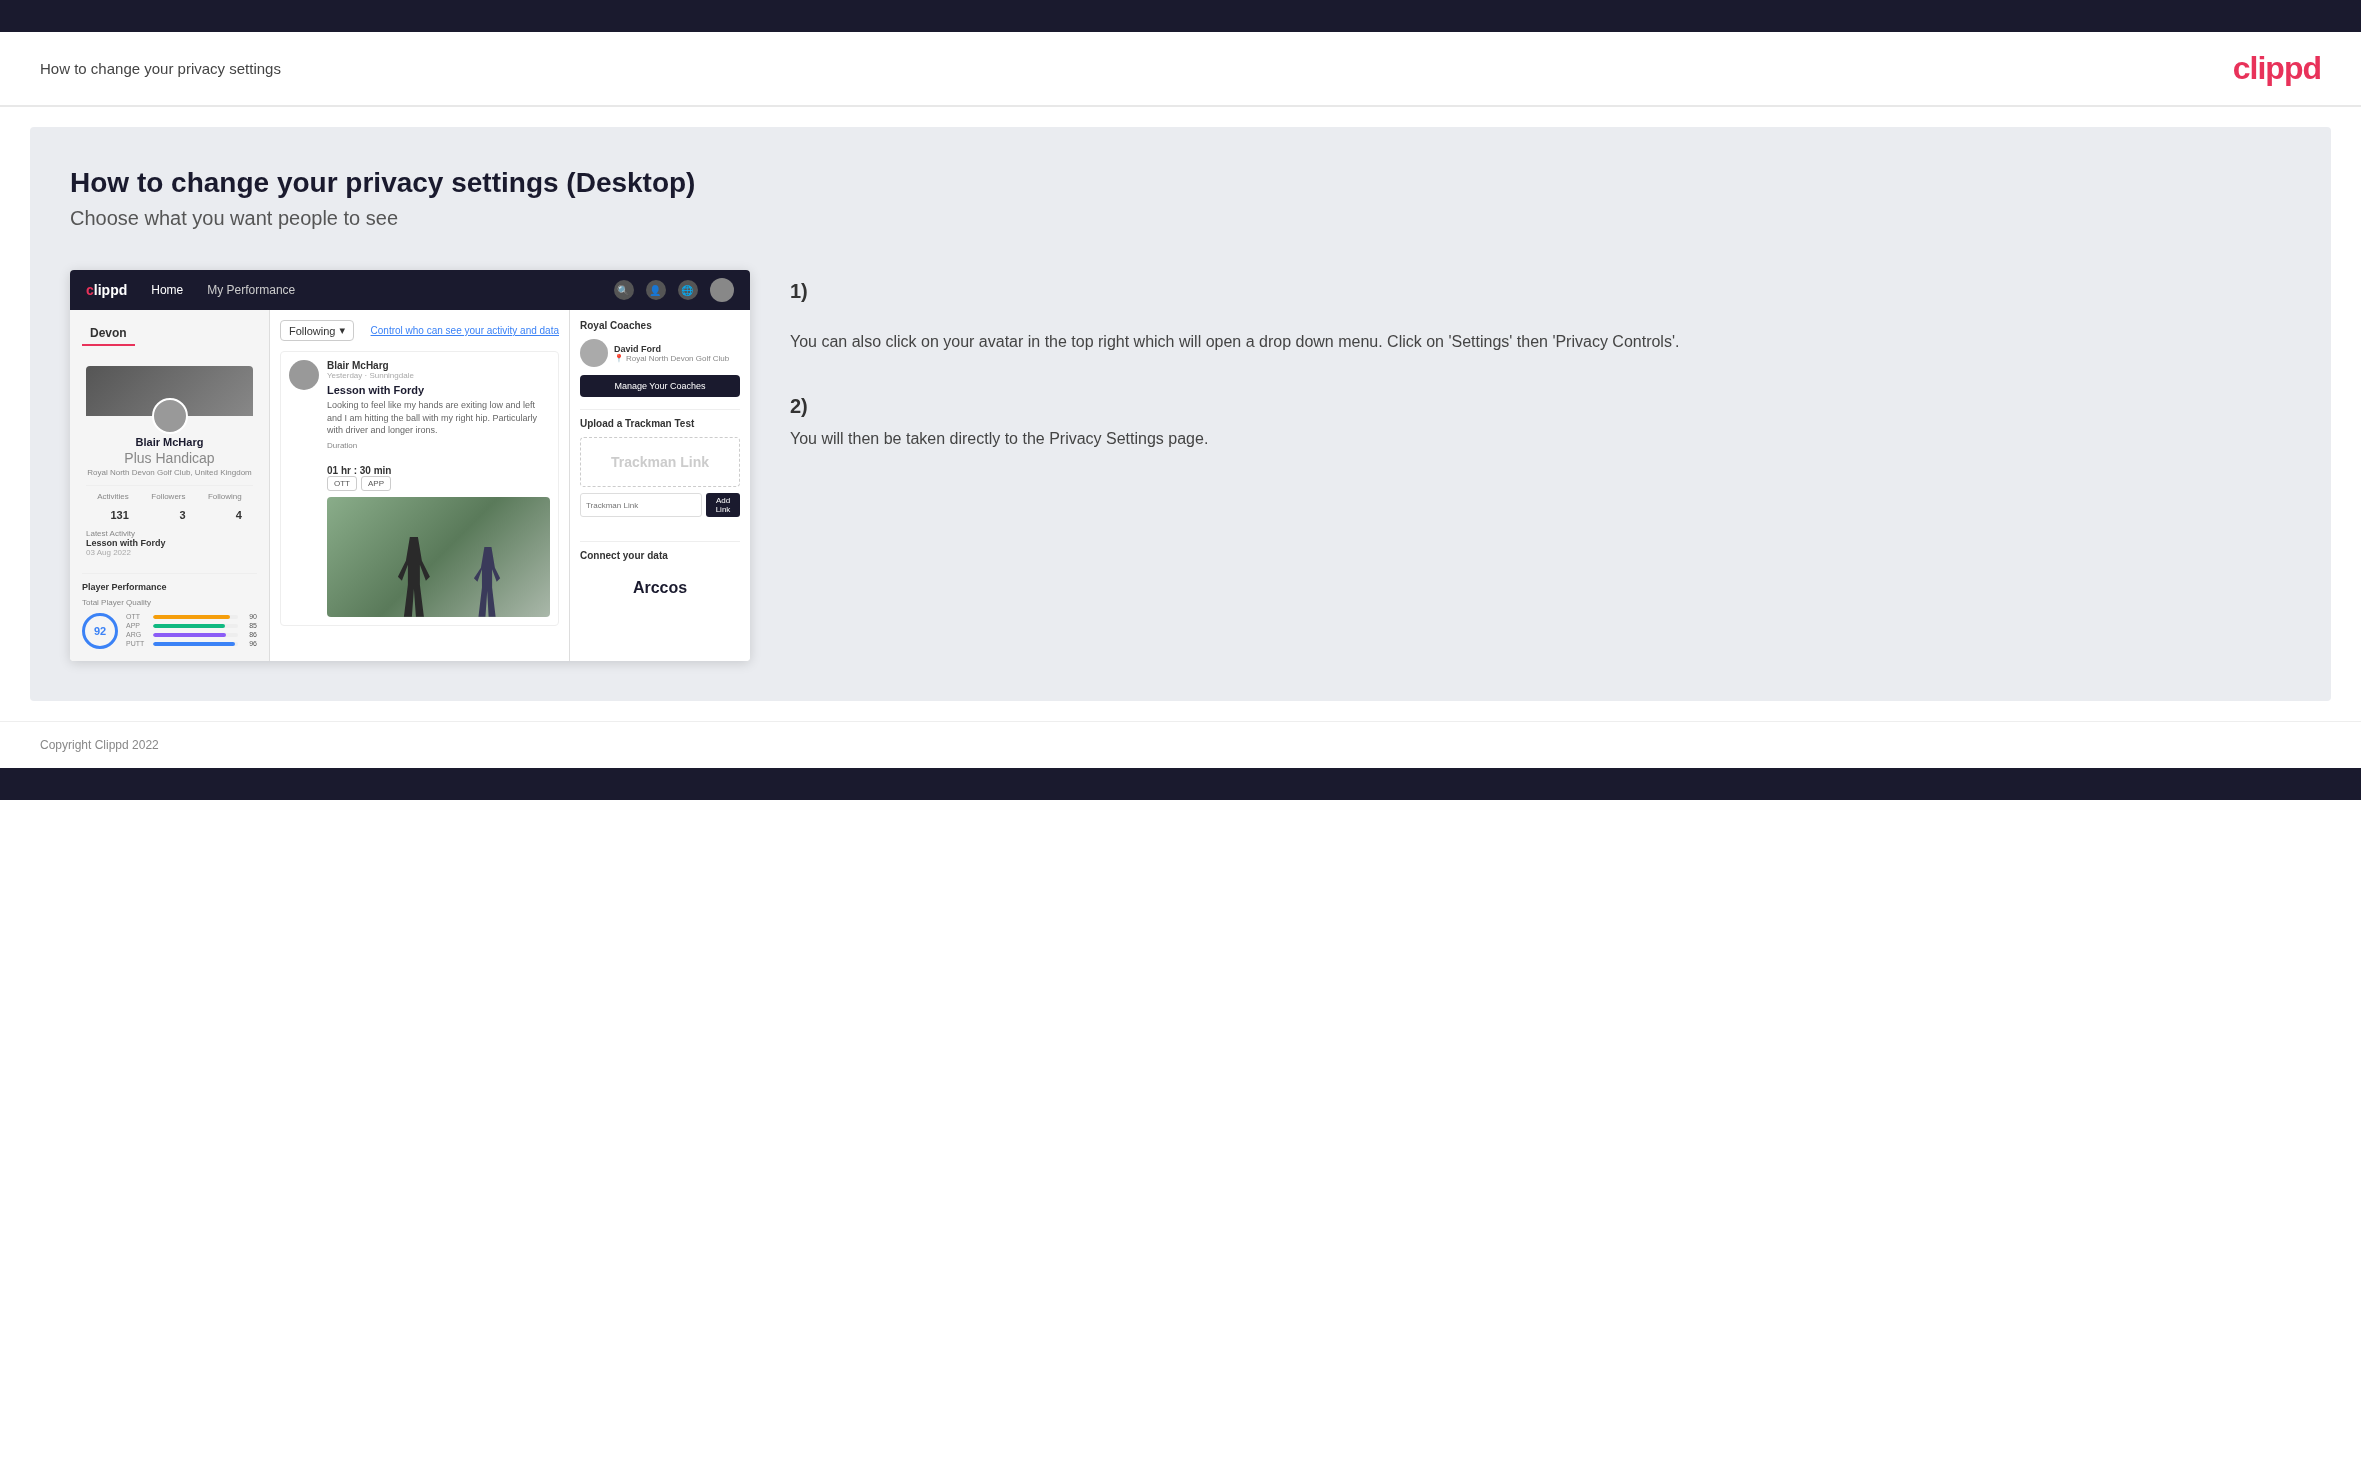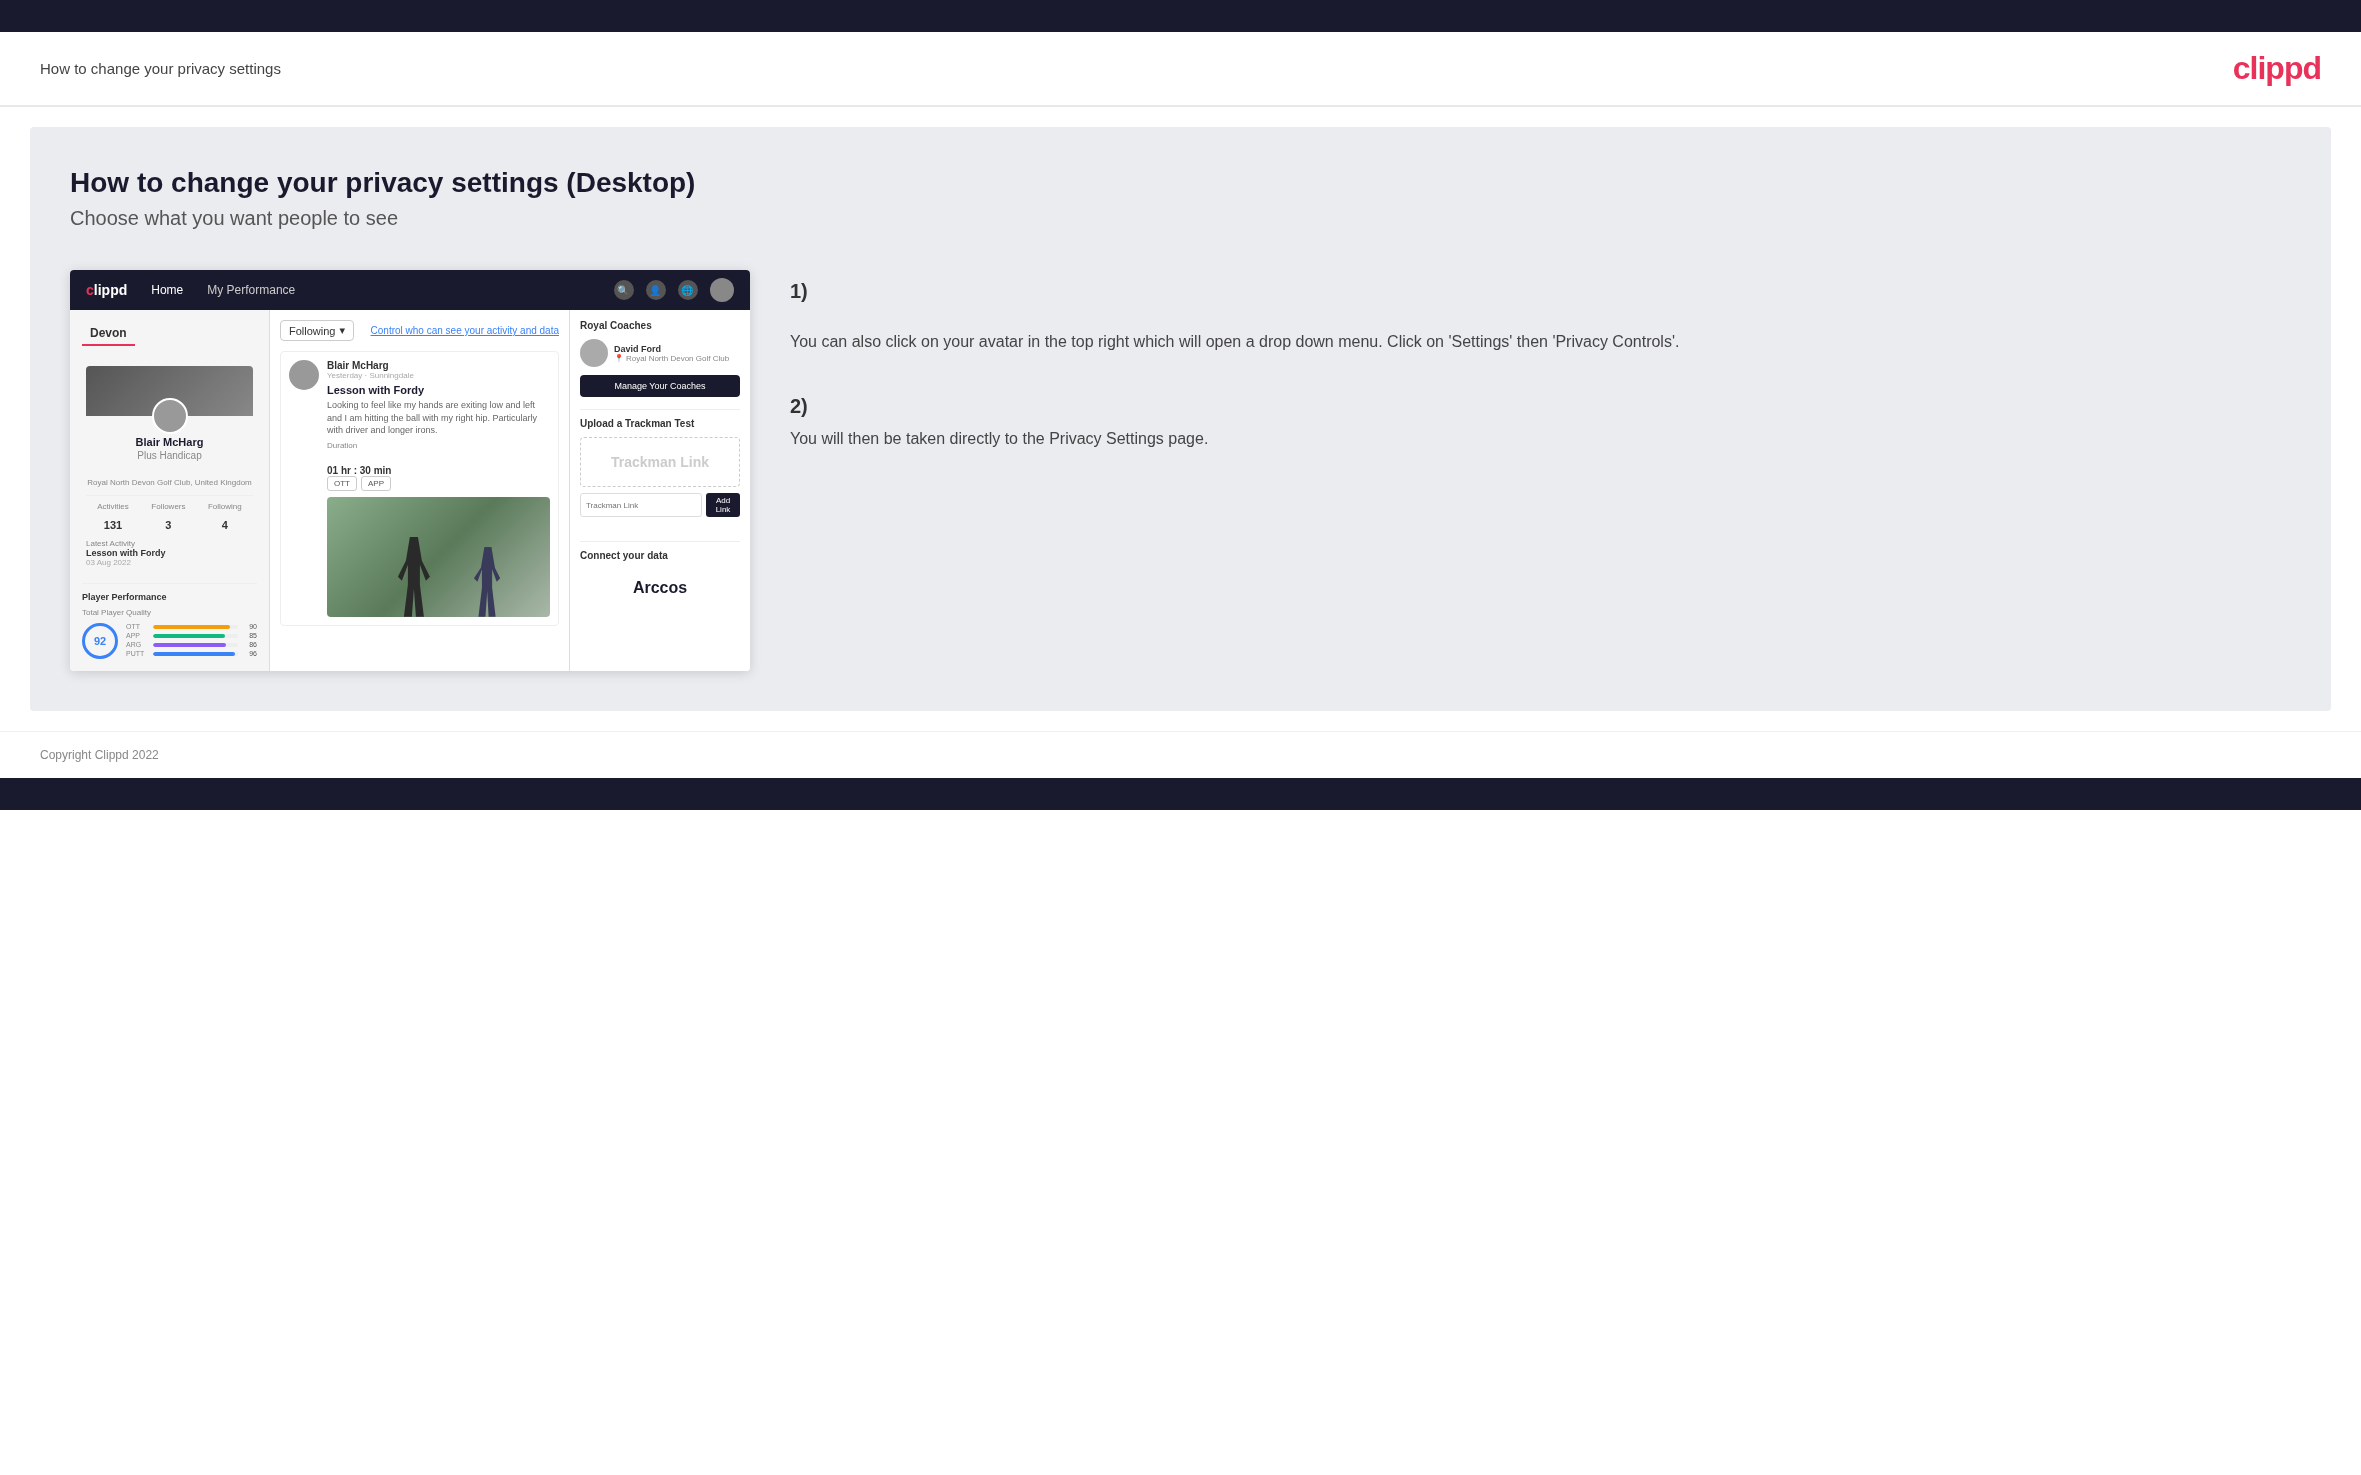--- a/index.html
+++ b/index.html
@@ -157,37 +157,37 @@
       left: 50%;
       transform: translateX(-50%);
     }
     .profile-name {
       font-size: 11px;
       font-weight: bold;
       color: #1a1a2e;
       margin-bottom: 2px;
     }
     .profile-handicap {
-      font-size: 10px;
+      font-size: 14px;
       color: #888;
-      margin-bottom: 17px;
+      margin-bottom: 2px;
     }
     .profile-club {
       font-size: 8px;
       color: #888;
       margin-bottom: 8px;
     }
     .profile-stats {
       display: flex;
       justify-content: space-around;
       border-top: 1px solid #eee;
       padding-top: 6px;
       margin-bottom: 8px;
     }
-    .stat-item { text-align: center; }
+    .stat-item { text-align: right; }
     .stat-label { font-size: 8px; color: #888; }
     .stat-value { font-size: 11px; font-weight: bold; color: #333; margin-top: 8px; }
 
     .latest-activity {
       text-align: left;
       font-size: 8px;
       color: #888;
       margin-top: 4px;
     }
     .latest-activity .la-title {

